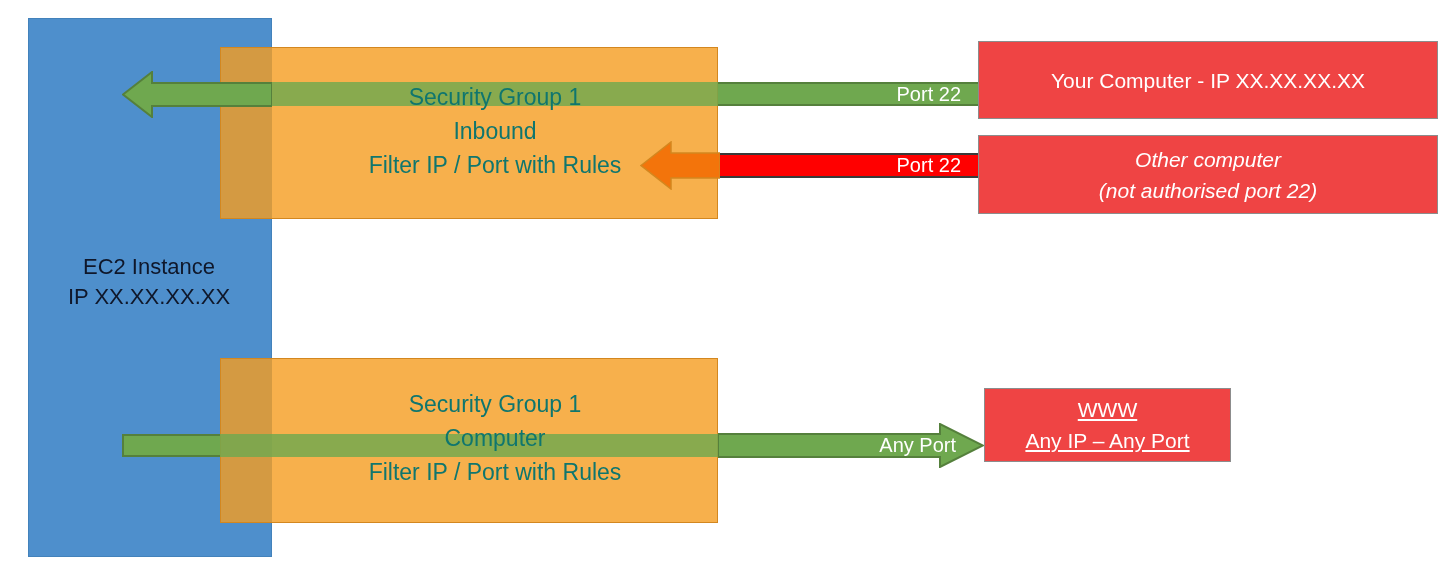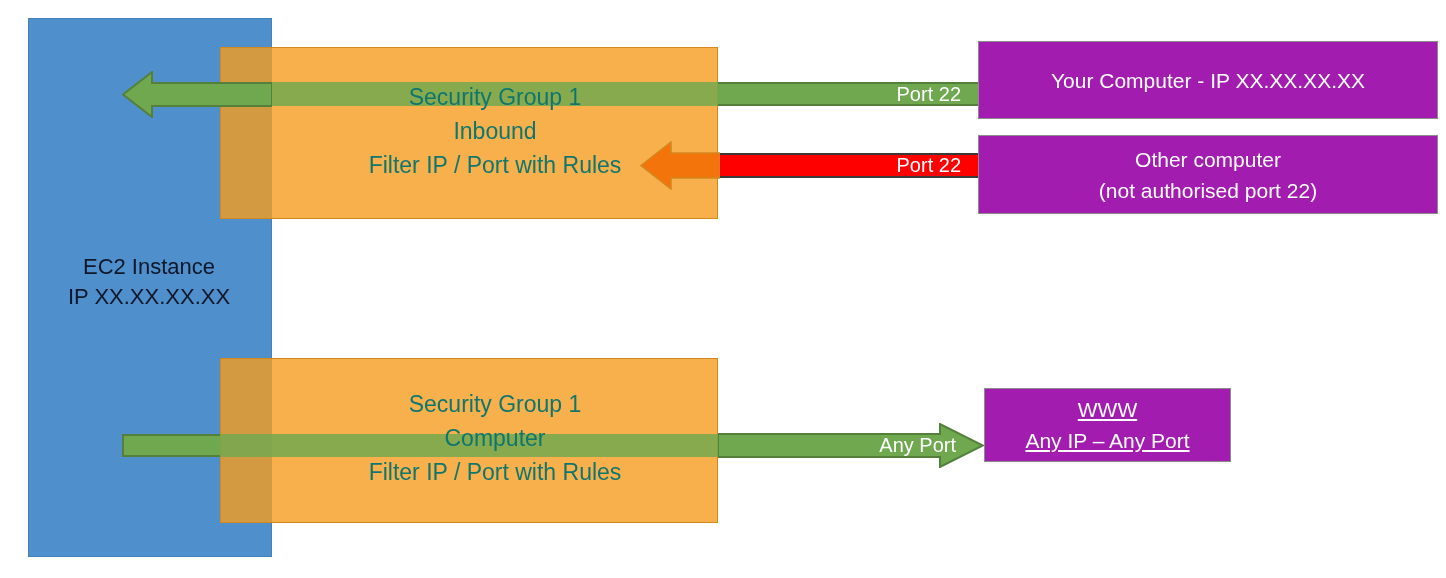--- a/index.html
+++ b/index.html
@@ -236,21 +236,21 @@
     box-sizing: border-box;
     color: #ffffff;
     font-size: 20px;
     z-index: 8;
     white-space: nowrap;
   }
 
   
   .gray-box {
     position: absolute;
-    background: #a21caf;
+    background: #ef4444;
     border: 1px solid #8C8C8C;
     box-sizing: border-box;
     color: #ffffff;
     font-size: 21px;
     line-height: 31px;
     text-align: center;
     display: flex;
     flex-direction: column;
     align-items: center;
     justify-content: center;
@@ -261,20 +261,21 @@
     left: 978px;
     top: 41px;
     width: 460px;
     height: 78px;
   }
   .gray-other-computer {
     left: 978px;
     top: 135px;
     width: 460px;
     height: 79px;
+    font-style: italic;
   }
   .gray-www {
     left: 984px;
     top: 388px;
     width: 247px;
     height: 74px;
     text-decoration: underline;
   }
 </style>
 </head>

